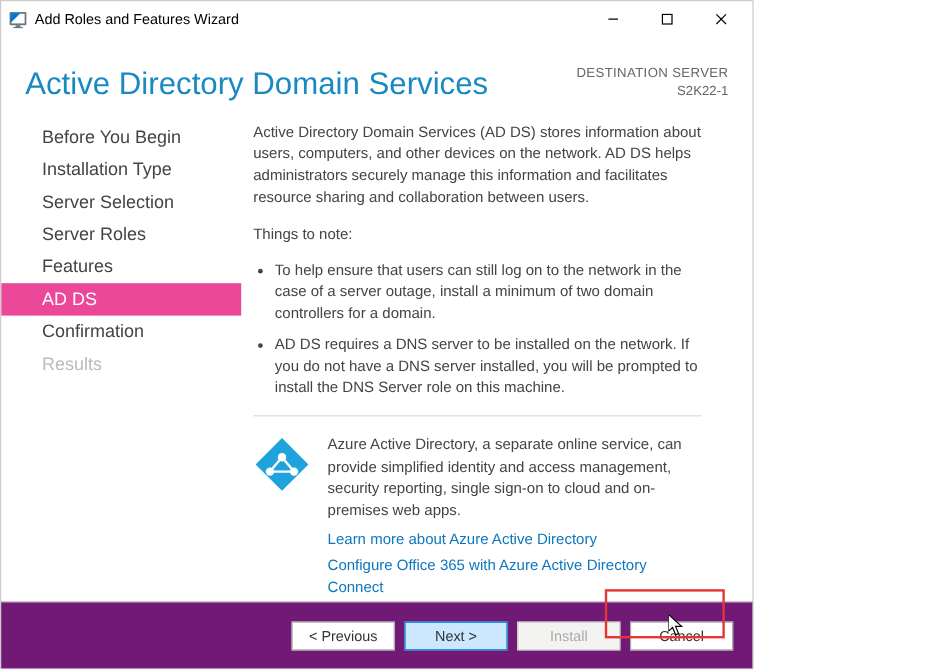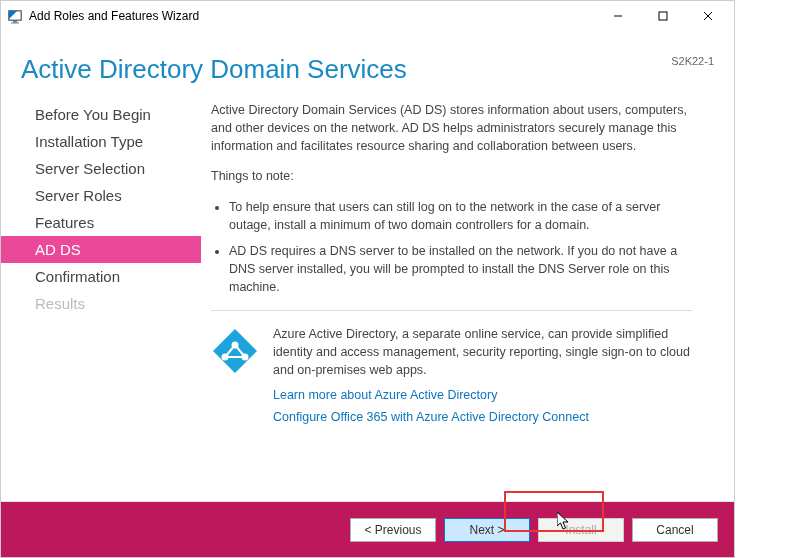--- a/index.html
+++ b/index.html
@@ -1,17 +1,17 @@
 <!DOCTYPE html>
 <html><head>
 <meta charset="utf-8">
 <style>
   * { box-sizing: border-box; }
   html, body { margin: 0; padding: 0; font-family: "Segoe UI", Tahoma, sans-serif; font-size: 12.5px; color: #333; background: #fff; }
-  .window { width: 735px; height: 558px; position: relative; display: flex; flex-direction: column; border: 1px solid #ccc; }
+  .window { width: 628px; height: 558px; position: relative; display: flex; flex-direction: column; border: 1px solid #ccc; }
   .titlebar { height: 29px; display: flex; align-items: center; padding: 0 4px 0 6px; }
   .titlebar .app-icon { width: 16px; height: 16px; margin-right: 6px; }
   .titlebar .title { flex: 1; font-size: 12px; color: #000; }
   .titlebar .win-btn { width: 45px; height: 29px; display: flex; align-items: center; justify-content: center; }
   .header { padding: 24px 20px 10px 20px; display: flex; align-items: flex-start; }
   .header h1 { margin: 0; font-weight: 300; font-size: 26px; color: #1989c4; flex: 1; }
   .header .dest { text-align: right; font-size: 11px; color: #666; line-height: 1.35; }
   .body { flex: 1; display: flex; overflow: hidden; }
   .sidebar { width: 200px; padding-top: 6px; }
   .sidebar .item { padding: 5px 10px 5px 34px; font-size: 15px; color: #444; cursor: default; }
@@ -19,21 +19,21 @@
   .sidebar .item.disabled { color: #bbb; }
   .content { flex: 1; padding: 6px 42px 0 10px; font-size: 12.5px; color: #444; line-height: 1.45; }
   .content p { margin: 0 0 12px 0; }
   .content ul { margin: 4px 0 14px 0; padding-left: 18px; }
   .content ul li { margin-bottom: 8px; }
   .divider { border: none; border-top: 1px solid #ddd; margin: 8px 0 14px 0; }
   .azure-row { display: flex; gap: 14px; }
   .azure-icon { width: 48px; height: 48px; flex-shrink: 0; margin-top: 2px; }
   .azure-text p { margin: 0 0 6px 0; }
   .link { color: #0e76bc; display: block; margin-top: 4px; cursor: pointer; }
-  .footer { height: 56px; background: #be185d; display: flex; align-items: center; justify-content: flex-end; padding: 0 16px; gap: 8px; border-top: 1px solid #e0e0e0; }
+  .footer { height: 56px; background: #701a75; display: flex; align-items: center; justify-content: flex-end; padding: 0 16px; gap: 8px; border-top: 1px solid #e0e0e0; }
   .footer button { width: 86px; height: 24px; background: #fff; border: 1px solid #aeaeae; font-family: inherit; font-size: 12px; color: #333; cursor: pointer; }
   .footer button.primary { background: #cce8ff; border: 1px solid #0078d7; }
   .footer button:disabled { color: #aaa; border-color: #ccc; background: #f3f3f2; cursor: default; }
   .highlight { position: absolute; border: 2px solid #e53535; pointer-events: none; }
   .cursor-overlay { position: absolute; pointer-events: none; }
 </style>
 </head>
 <body>
 
 <div class="window">
@@ -63,20 +63,21 @@
       <svg width="10" height="10">
           <line x1="1" y1="1" x2="9" y2="9" stroke="#000" stroke-width="1"></line>
           <line x1="9" y1="1" x2="1" y2="9" stroke="#000" stroke-width="1"></line>
         </svg>
     </div>
   </div>
 
   <div class="header">
     <h1>Active Directory Domain Services</h1>
     <div class="dest">
+      <div style="letter-spacing:0.3px;">DESTINATION SERVER</div>
       <div>S2K22-1</div>
     </div>
   </div>
 
   <div class="body">
 
     <div class="sidebar">
       <div class="item">Before You Begin</div>
       <div class="item">Installation Type</div>
       <div class="item">Server Selection</div>

